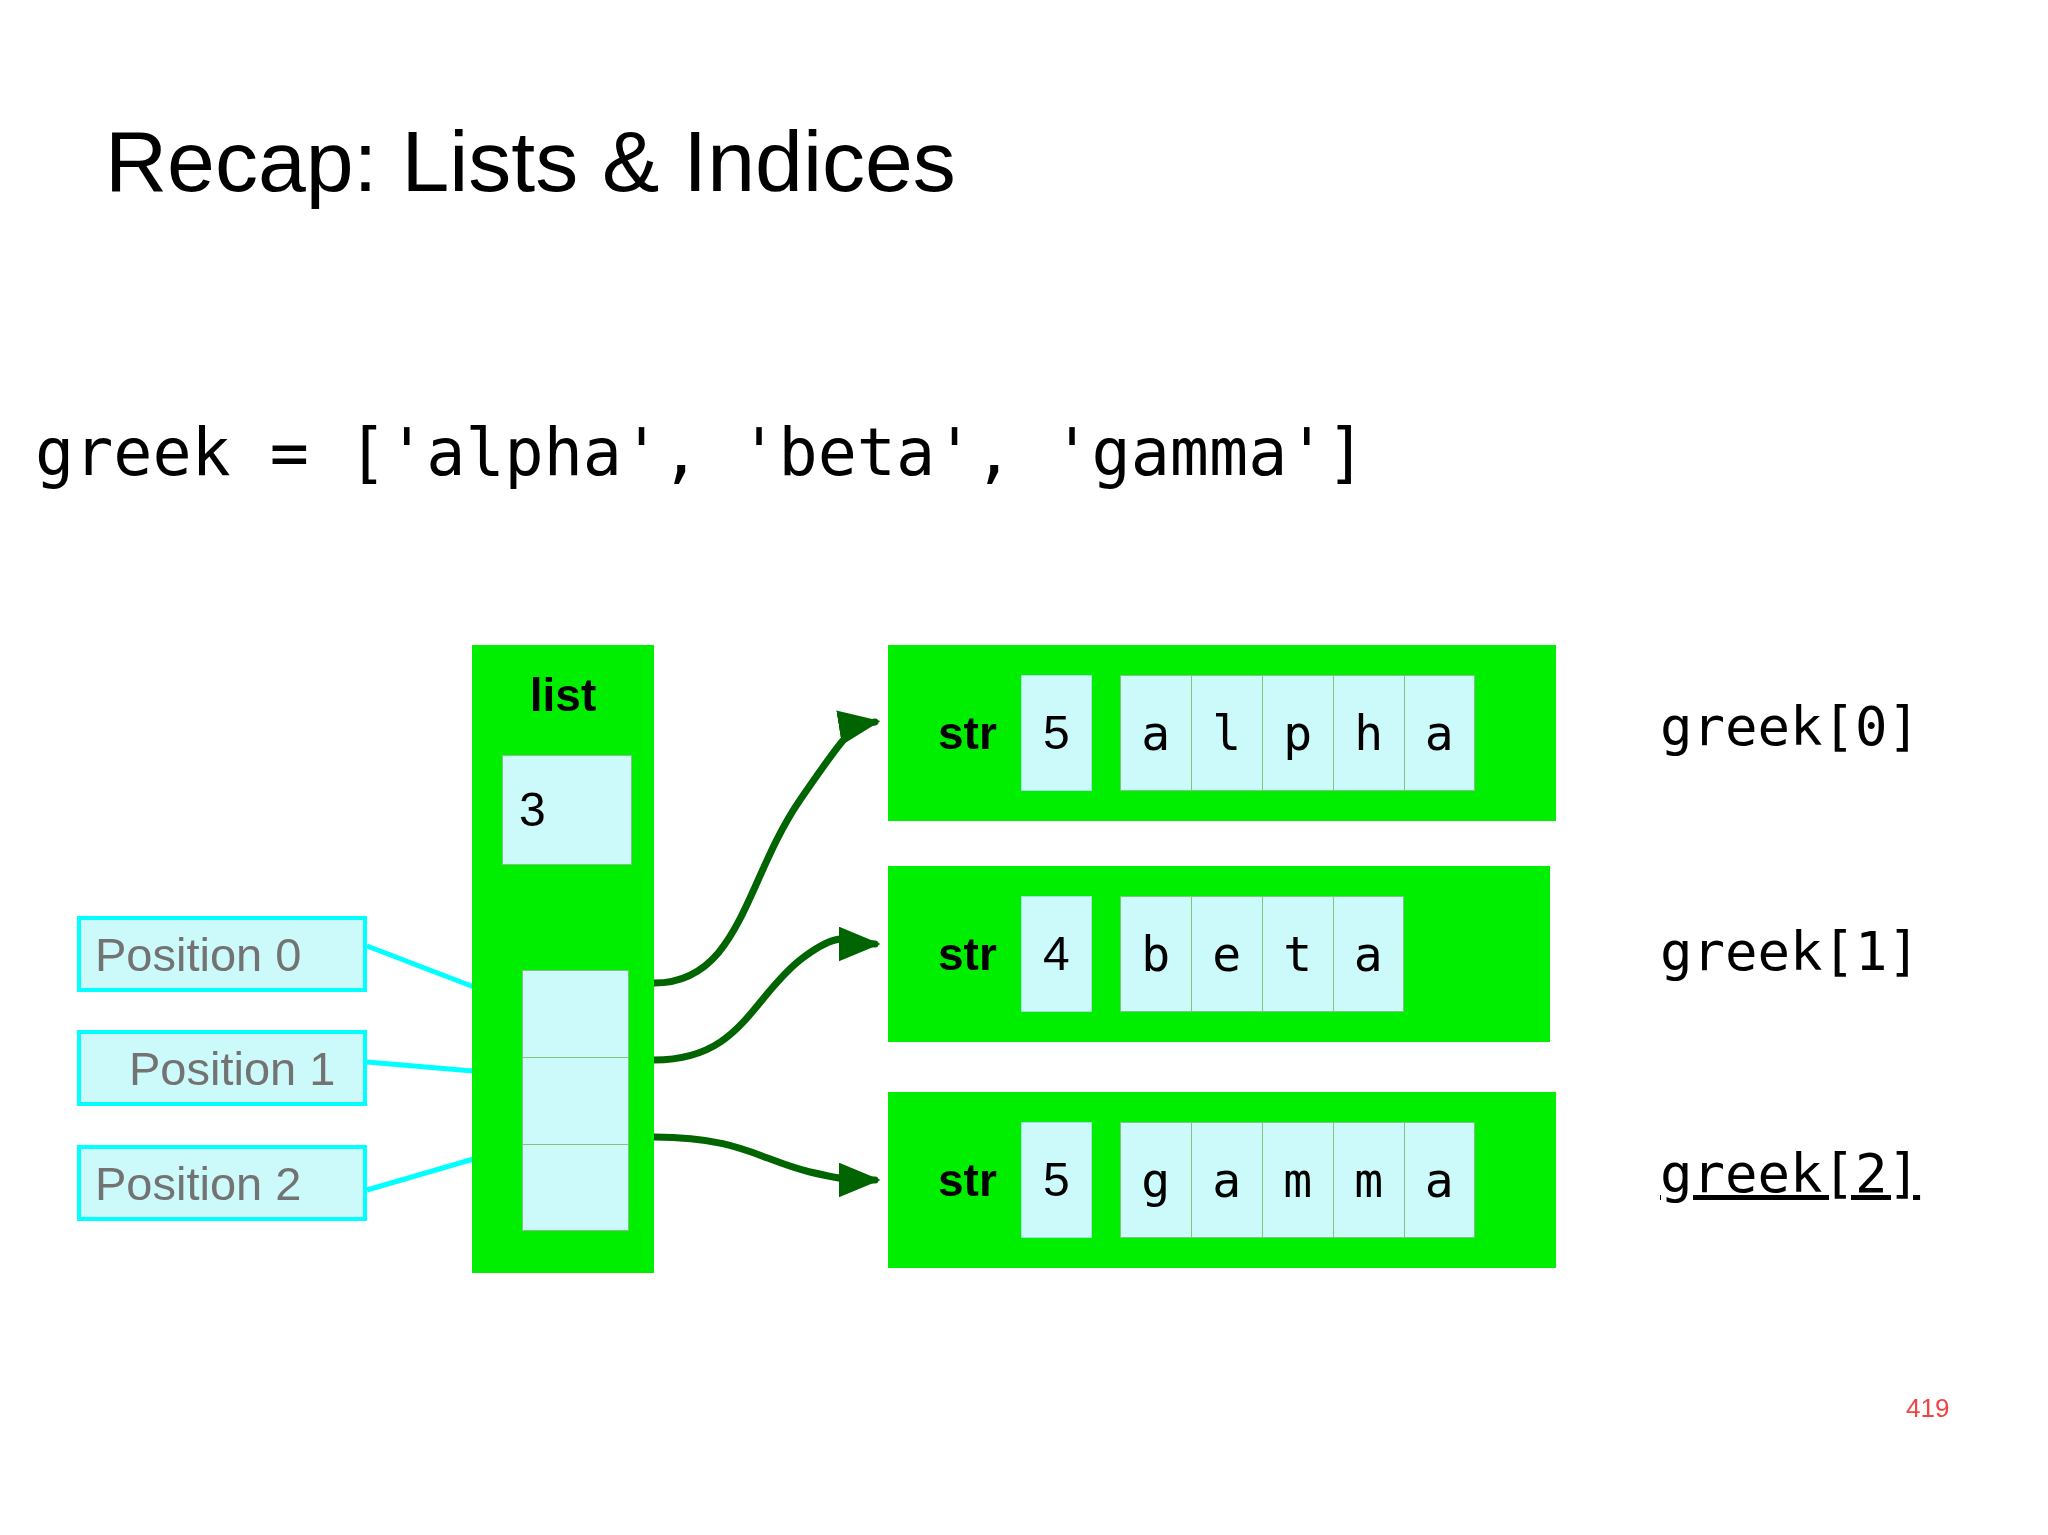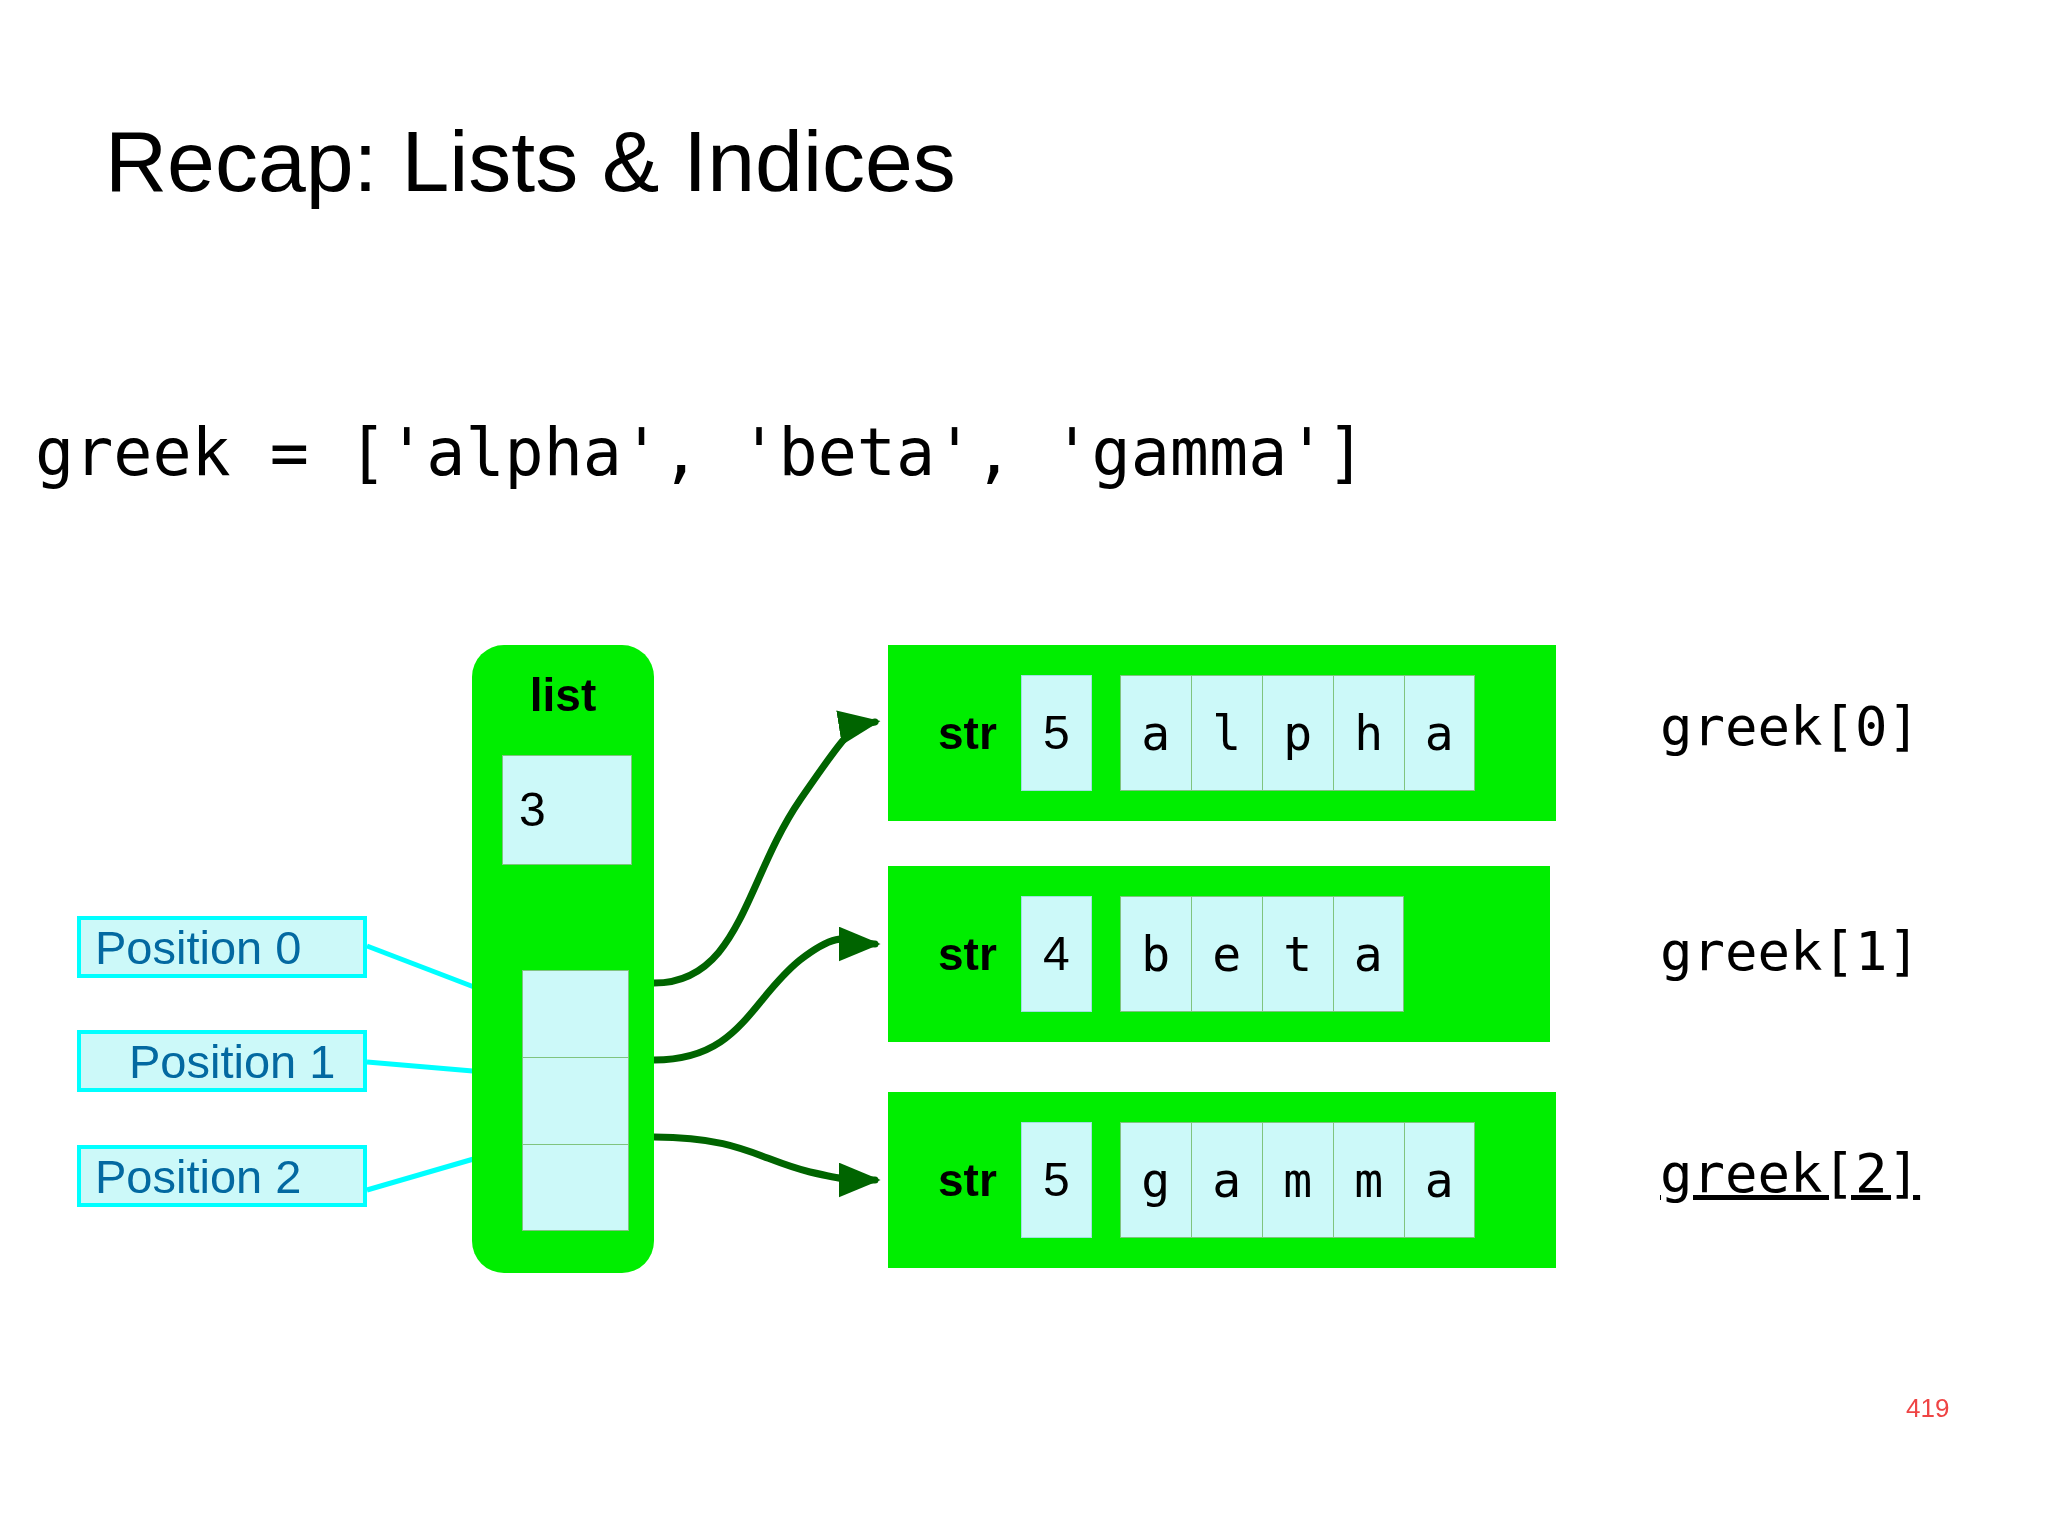--- a/index.html
+++ b/index.html
@@ -52,45 +52,44 @@
     height: 1535px;
     pointer-events: none;
   }
 
   
   .position-box {
     position: absolute;
     box-sizing: border-box;
     background: #ccf9f9;
     border: 4px solid #00ffff;
-    height: 62px;
+    height: 76px;
     width: 290px;
     left: 77px;
     display: flex;
     align-items: center;
     padding-left: 14px;
     font-family: "Liberation Sans", sans-serif;
     font-size: 47px;
-    color: #0369a1;
+    color: #737373;
     line-height: 1;
     white-space: nowrap;
   }
   #position-box-0 { top: 916px; }
   #position-box-1 { top: 1030px; padding-left: 48px; }
   #position-box-2 { top: 1145px; }
 
   
   #list-object {
     position: absolute;
     left: 472px;
     top: 645px;
     width: 182px;
     height: 628px;
     background: #00ee00;
-    border-radius: 32px;
   }
   #list-type-label {
     position: absolute;
     left: 0;
     top: 27px;
     width: 182px;
     text-align: center;
     font-family: "Liberation Sans", sans-serif;
     font-weight: bold;
     font-size: 46px;

